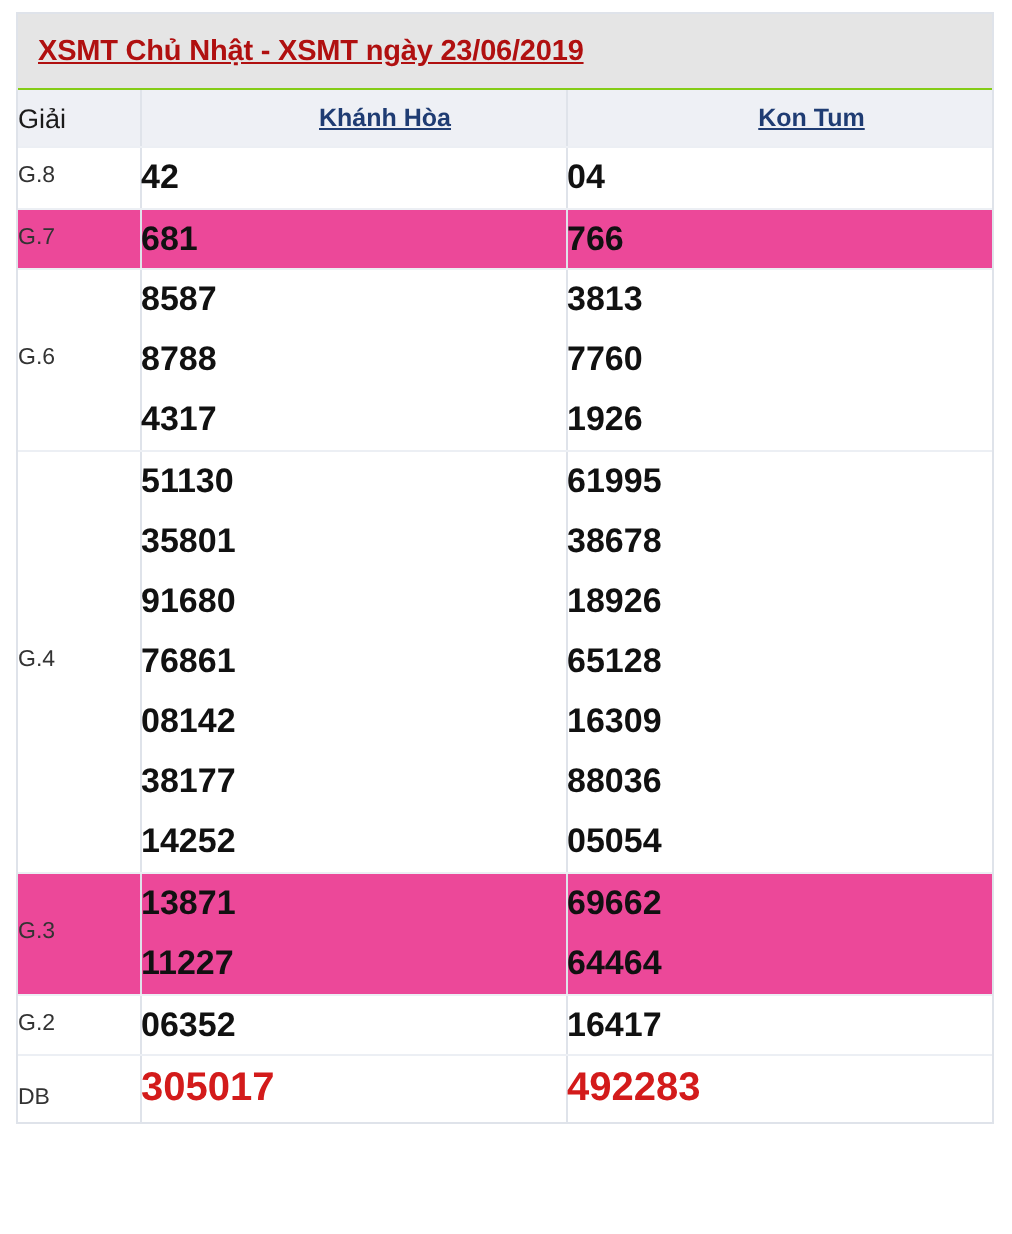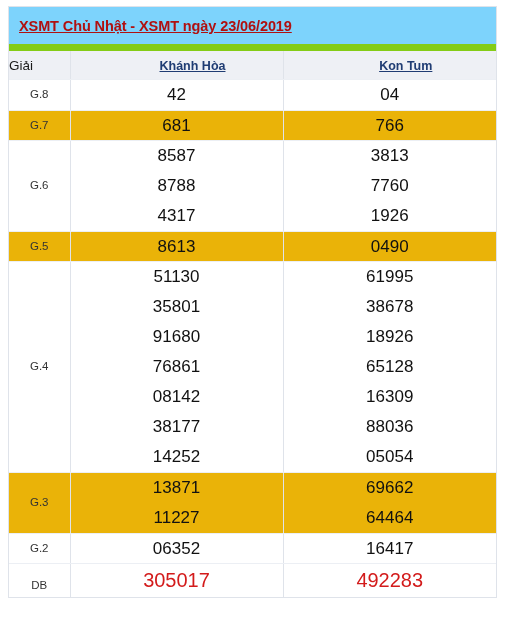--- a/index.html
+++ b/index.html
@@ -21,23 +21,23 @@
     top: 6px;
     width: 489px;
     border: 1px solid #dfe3ea;
     border-bottom: none;
     box-sizing: border-box;
     background: #ffffff;
   }
 
   
   .title-row {
-    background: #7dd3fc;
+    background: #e5e5e5;
     padding: 10px 10px 9px 10px;
-    border-bottom: 7px solid #84cc16;
+    border-bottom: 1px solid #84cc16;
   }
   .title-link {
     color: #b01010;
     font-size: 14.5px;
     font-weight: bold;
     text-decoration: underline;
     letter-spacing: -0.1px;
     white-space: nowrap;
   }
 
@@ -71,37 +71,36 @@
   }
   th.prov-head { text-align: center; }
   .prov-link {
     color: #1f3c73;
     font-size: 12.5px;
     font-weight: bold;
     text-decoration: underline;
     padding-left: 32px;
   }
 
-  tbody tr.shaded > td { background: #eab308; }
+  tbody tr.shaded > td { background: #ec4899; }
   tbody tr.plain  > td { background: #ffffff; }
 
   td.prize-label {
     color: #333333;
     font-size: 11.5px;
     font-weight: normal;
-    text-align: center;
+    text-align: left;
     padding-left: 10px;
     vertical-align: top;
     padding-top: 9px;
     line-height: 1;
   }
   td.nums {
-    text-align: center;
     color: #111111;
-    font-weight: normal;
+    font-weight: bold;
     font-size: 17px;
   }
   td.nums .n {
     display: block;
     height: 30px;
     line-height: 30px;
   }
   tr.r-small td.nums .n { height: 29px; line-height: 29px; }
 
   tr.db td.nums {
@@ -163,29 +162,20 @@
             <span class="n">8587</span>
             <span class="n">8788</span>
             <span class="n">4317</span>
           </td>
           <td class="nums">
             <span class="n">3813</span>
             <span class="n">7760</span>
             <span class="n">1926</span>
           </td>
         </tr>
-        <tr class="shaded r-small">
-          <td class="prize-label">G.5</td>
-          <td class="nums">
-            <span class="n">8613</span>
-          </td>
-          <td class="nums">
-            <span class="n">0490</span>
-          </td>
-        </tr>
         <tr class="plain">
           <td class="prize-label">G.4</td>
           <td class="nums">
             <span class="n">51130</span>
             <span class="n">35801</span>
             <span class="n">91680</span>
             <span class="n">76861</span>
             <span class="n">08142</span>
             <span class="n">38177</span>
             <span class="n">14252</span>

